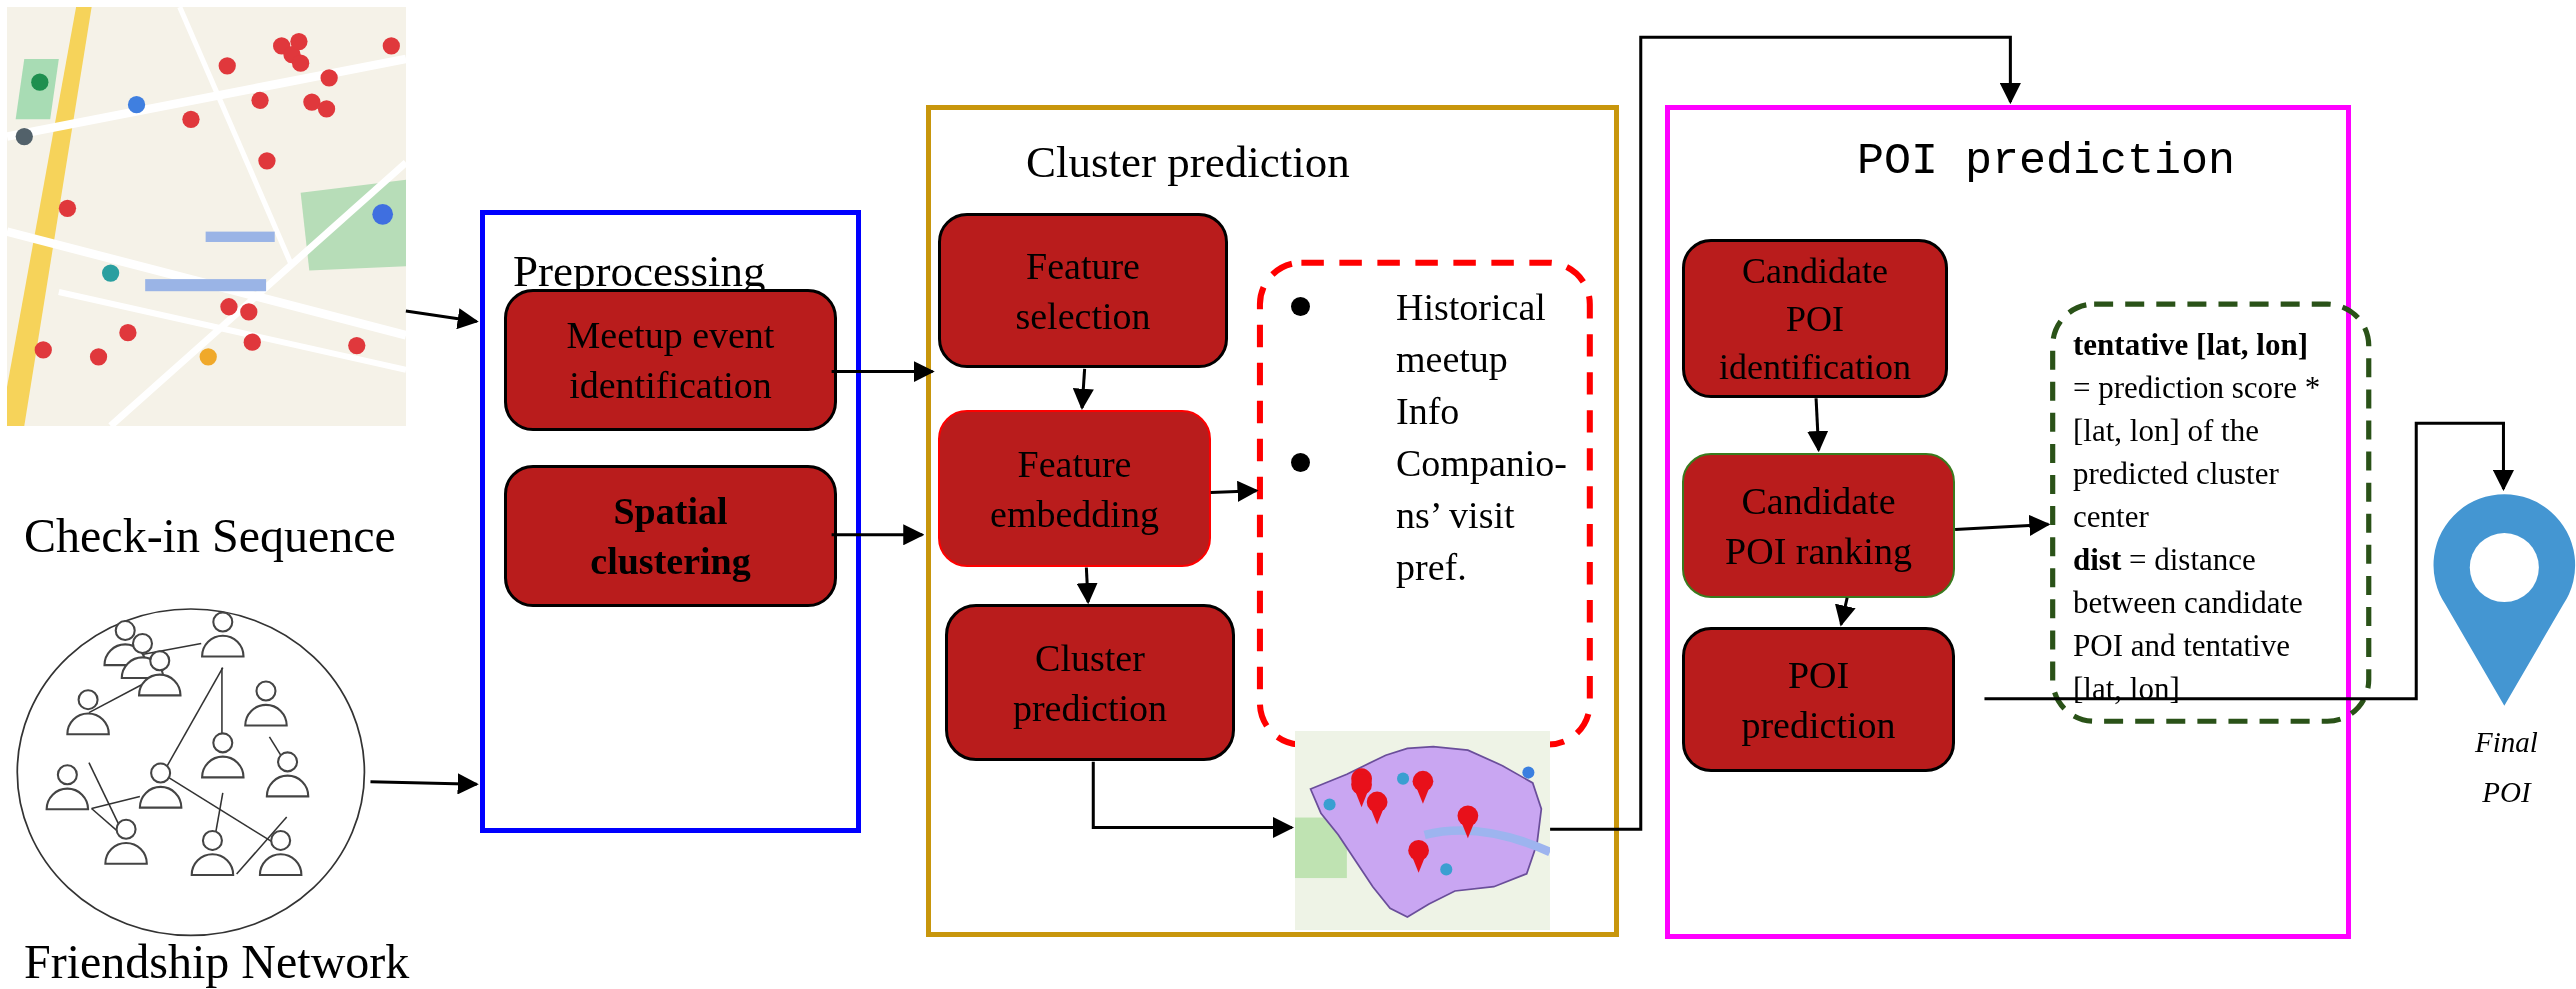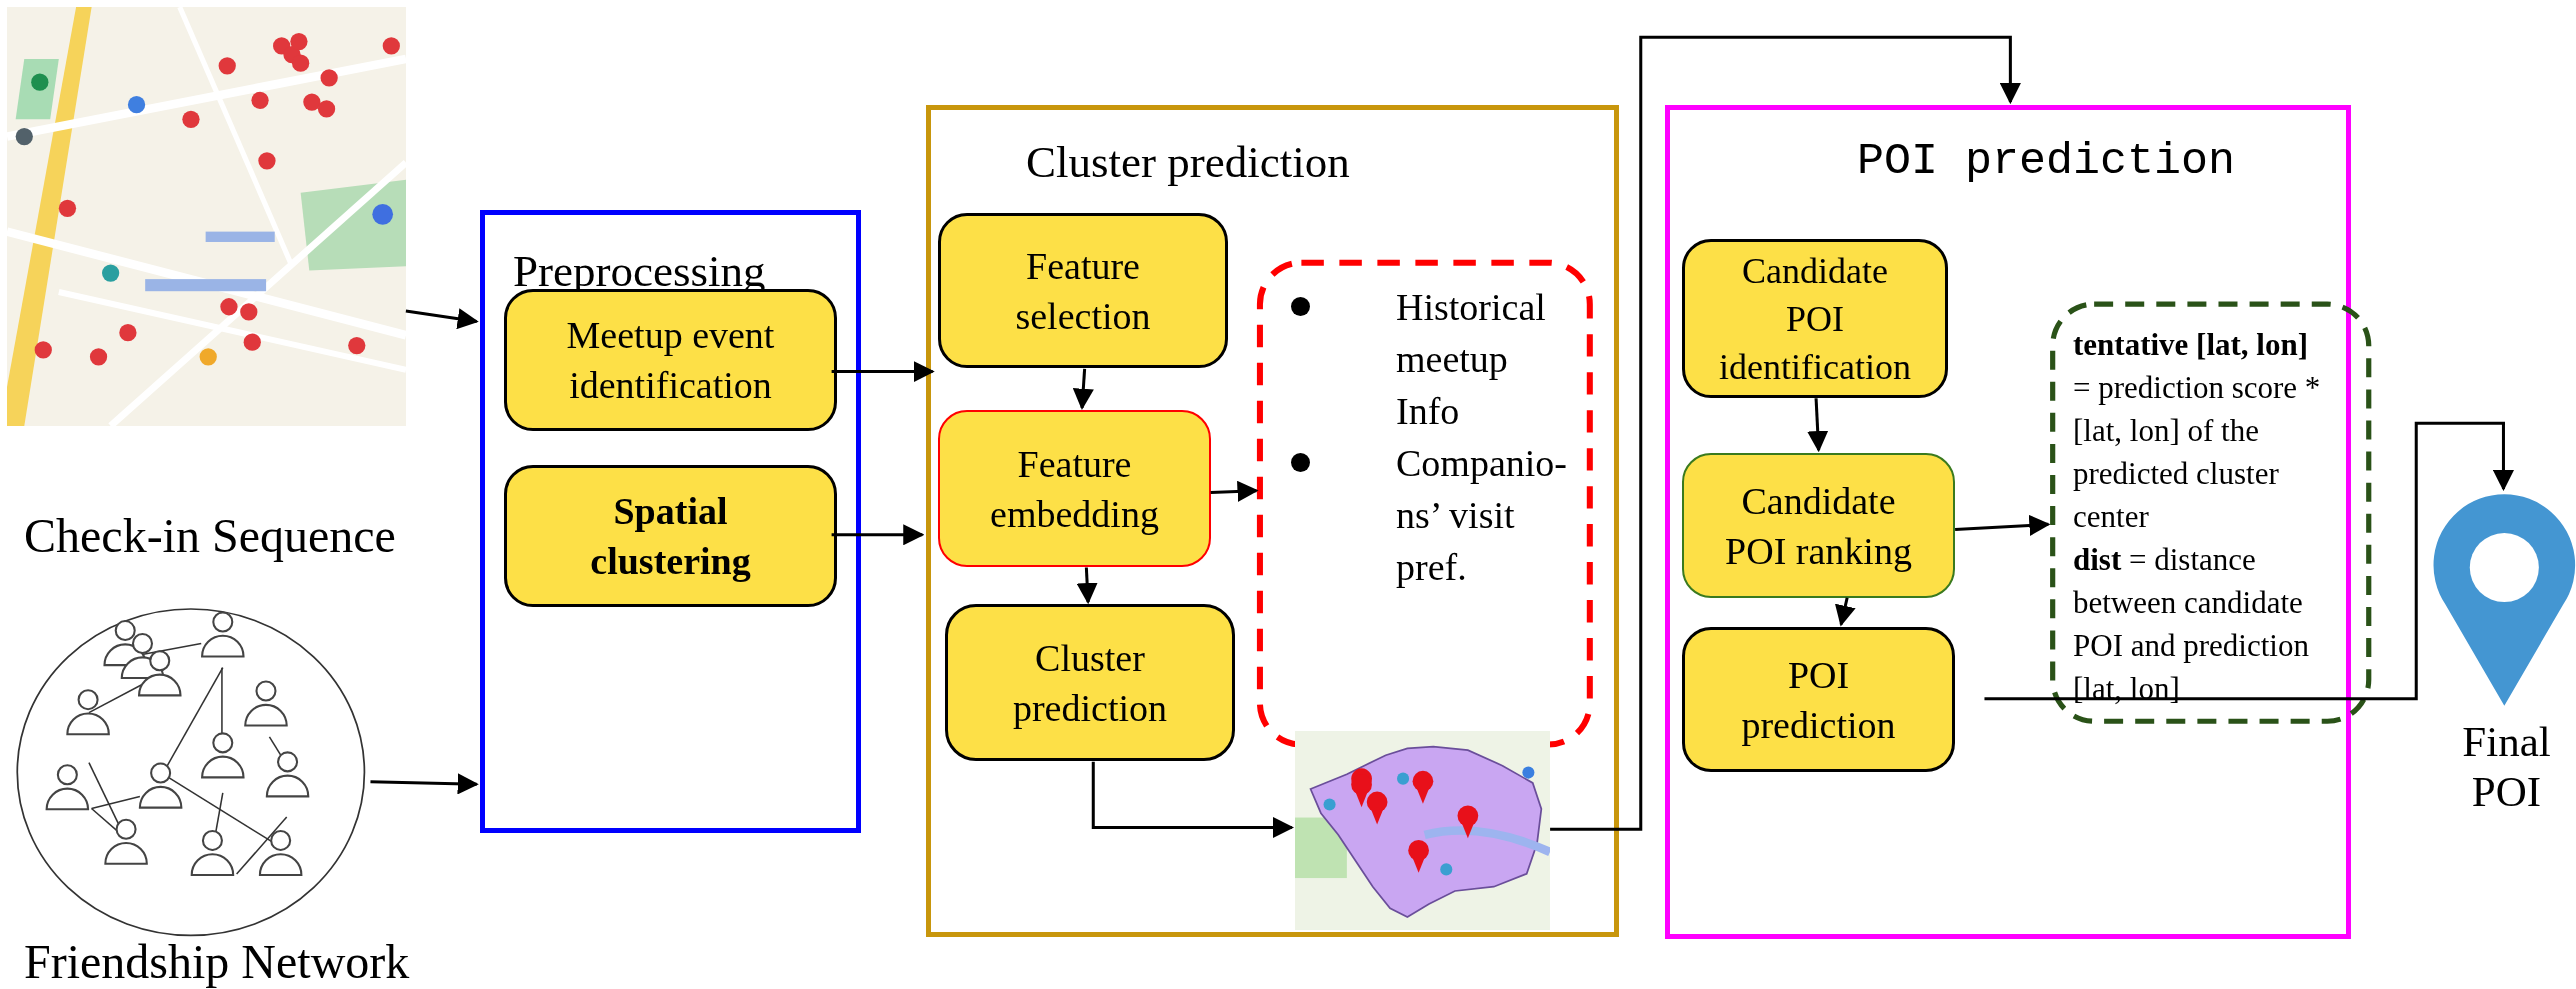--- a/index.html
+++ b/index.html
@@ -1,19 +1,19 @@
 <!DOCTYPE html>
 <html style="font-size:14px"><head>
 <meta charset="utf-8">
 <style>
   html,body{margin:0;padding:0;background:#fff;}
   body{width:2576px;height:990px;position:relative;overflow:hidden;font-family:"Liberation Serif","DejaVu Serif",serif;color:#000;}
   .abs{position:absolute;}
   svg.layer{position:absolute;left:0;top:0;width:2576px;height:990px;overflow:visible;}
-  .node{position:absolute;box-sizing:border-box;border:3.5px solid #000;border-radius:29px;background:#fde047;display:flex;align-items:center;justify-content:center;text-align:center;font-size:38px;line-height:50px;}
+  .node{position:absolute;box-sizing:border-box;border:3.5px solid #000;border-radius:29px;background:#b91c1c;display:flex;align-items:center;justify-content:center;text-align:center;font-size:38px;line-height:50px;}
   .node span{display:block;}
   .section-title{position:absolute;font-size:45px;line-height:52px;white-space:nowrap;}
   .caption{position:absolute;font-size:48px;line-height:43px;white-space:nowrap;}
   .group{position:absolute;box-sizing:border-box;}
   .bullets{position:absolute;font-size:38px;line-height:52px;}
   .bullets .item{position:relative;padding-left:105px;}
   .bullets .dot{position:absolute;left:0;top:15.5px;width:19px;height:19px;border-radius:50%;background:#000;}
   .note{position:absolute;font-size:31px;line-height:43px;}
   .note b{font-weight:bold;}
 </style>
@@ -243,29 +243,29 @@
   <rect x="2377" y="352" width="366" height="483" rx="48" ry="48" fill="none" stroke="#2a5218" stroke-width="6" stroke-dasharray="22,14"></rect>
 </svg>
 <div class="note" style="left:2073px;top:323px;width:294px;">
   <div><b>tentative [lat, lon]</b></div>
   <div>= prediction score *</div>
   <div>[lat, lon] of the</div>
   <div>predicted cluster</div>
   <div>center</div>
   <div><b>dist</b><span> = distance</span></div>
   <div>between candidate</div>
-  <div>POI and prediction</div>
+  <div>POI and tentative</div>
   <div>[lat, lon]</div>
 </div>
 
 <svg class="layer" style="pointer-events:none;" viewBox="0 0 2983 1146" width="2576" height="990">
   <path d="M2900,817 L2832,700 A82,82 0 1 1 2968,700 Z" fill="#4496d2"></path>
   <circle cx="2900" cy="657" r="40" fill="#fff"></circle>
 </svg>
-<div class="caption" style="left:2459px;top:717px;text-align:center;width:95px;font-size:43px;line-height:50px;">
+<div class="caption" style="left:2459px;top:717px;text-align:center;width:95px;font-size:29px;line-height:50px;font-style:italic;">
   <div>Final</div>
   <div>POI</div>
 </div>
 
 <svg class="layer" style="pointer-events:none;" viewBox="0 0 2983 1146" width="2576" height="990">
   <defs>
     <marker id="ah" viewBox="0 0 10 10" refX="9" refY="5" markerWidth="7" markerHeight="7" orient="auto-start-reverse">
       <path d="M0,0 L10,5 L0,10 Z" fill="#000"></path>
     </marker>
   </defs>

